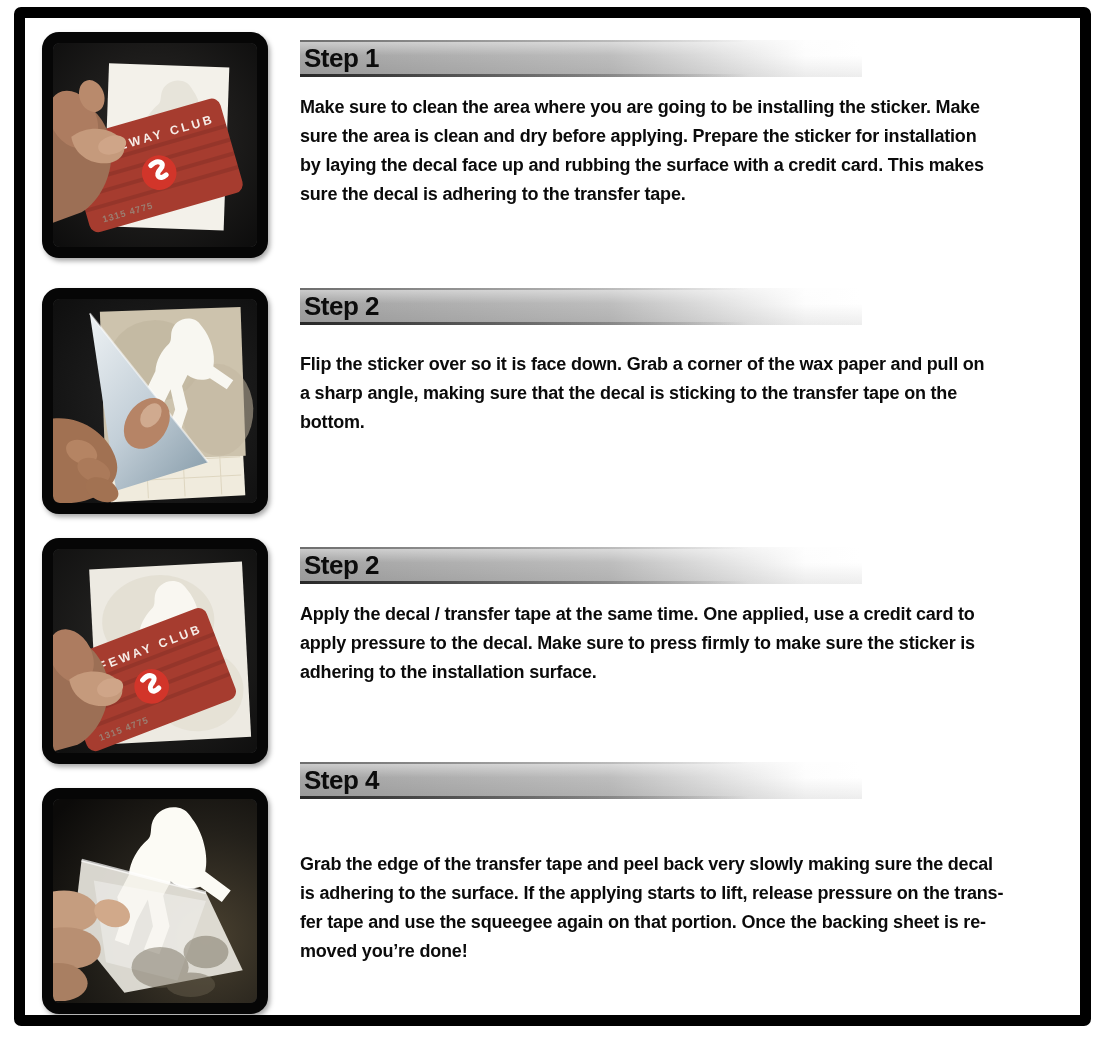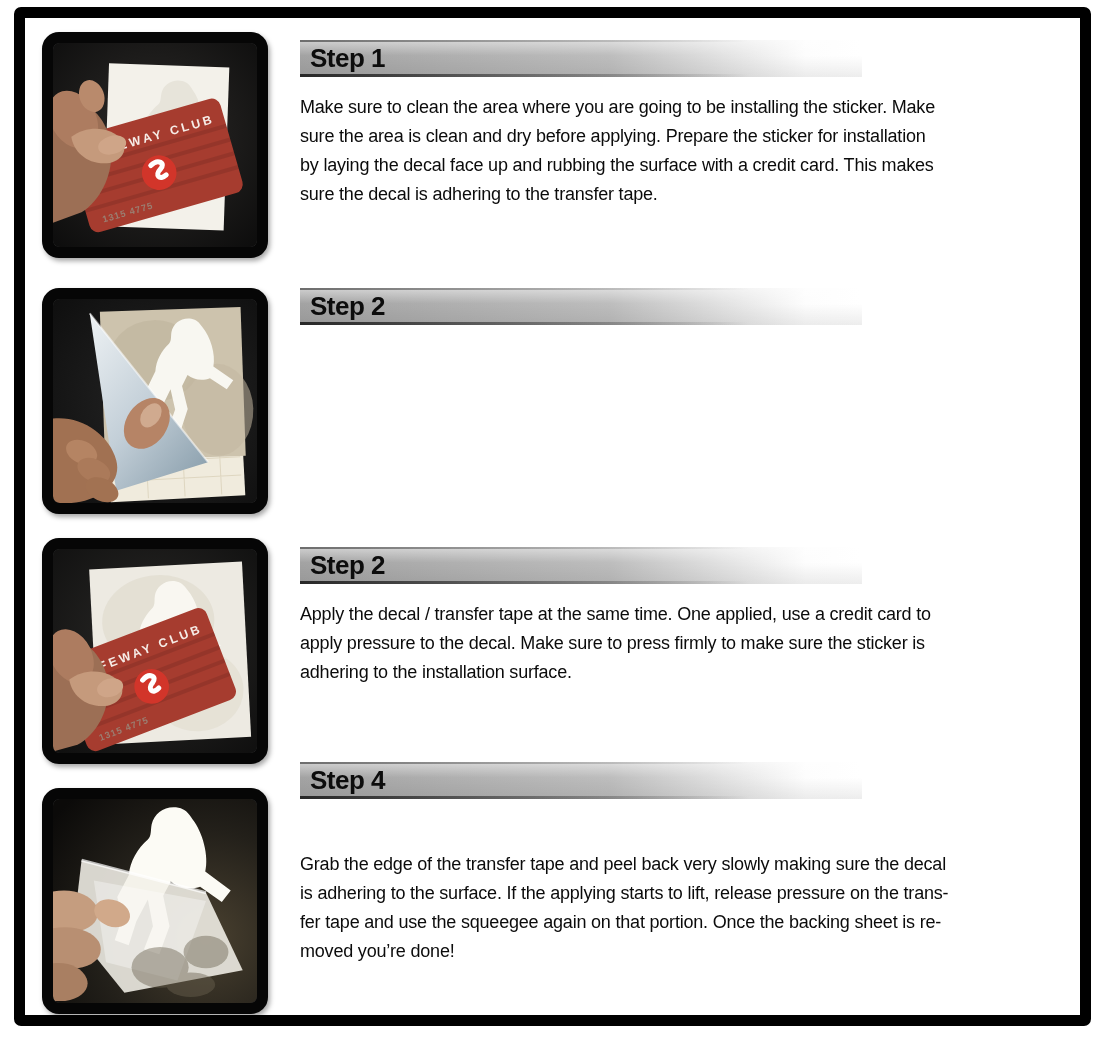--- a/index.html
+++ b/index.html
@@ -26,29 +26,29 @@
   
   .bar{
     position:absolute;left:300px;width:562px;height:37px;
     background:
       linear-gradient(90deg, rgba(30,30,30,.92), rgba(30,30,30,0) 80%) left bottom / 100% 3px no-repeat,
       linear-gradient(90deg, rgba(85,85,85,.8), rgba(85,85,85,0) 80%) left top / 100% 2px no-repeat,
       linear-gradient(180deg, rgba(255,255,255,.5) 0%, rgba(255,255,255,0) 42%, rgba(0,0,0,.07) 100%),
       linear-gradient(90deg, #a3a3a3 0%, #bdbdbd 55%, #fdfdfd 90%, #ffffff 100%);
   }
   .bar span{
-    display:block;padding-left:10px;line-height:36px;
+    display:block;padding-left:4px;line-height:36px;
     font-size:26px;font-weight:700;letter-spacing:-0.5px;color:#0c0c0c;
   }
   
   .copy{
     position:absolute;left:300px;width:775px;color:#0b0b0b;
   }
   .copy p{
-    margin:0;font-size:18px;font-weight:400;line-height:29px;
+    margin:0;font-size:18px;font-weight:700;line-height:29px;
     letter-spacing:-0.2px;white-space:pre-line;
   }
   .copy p + p{margin-top:27px;}
 </style>
 </head>
 <body>
 
 <div class="frame"></div>
 
 <figure class="photo" style="top:32px">
@@ -126,20 +126,23 @@
       <ellipse cx="92" cy="122" rx="20" ry="27" transform="rotate(35 92 122)" fill="#b68466"></ellipse>
       <ellipse cx="96" cy="114" rx="9" ry="13" transform="rotate(35 96 114)" fill="#d5b096" opacity="0.85"></ellipse>
     </g>
   </svg>
 </figure>
 
 <div class="bar" style="top:288px">
   <span>Step 2</span>
 </div>
 <div class="copy" style="top:350px">
+  <p>Flip the sticker over so it is face down.  Grab a corner of the wax paper and pull on
+a sharp angle, making sure that the decal is sticking to the transfer tape on the
+bottom.</p>
 </div>
 
 <figure class="photo" style="top:538px">
   <svg viewBox="0 0 200 200">
     <defs>
       <radialGradient id="p3bg" cx="50%" cy="45%" r="85%">
         <stop offset="0%" stop-color="#2b2a28"></stop>
           <stop offset="100%" stop-color="#0b0b0b"></stop>
       </radialGradient>
     </defs>

